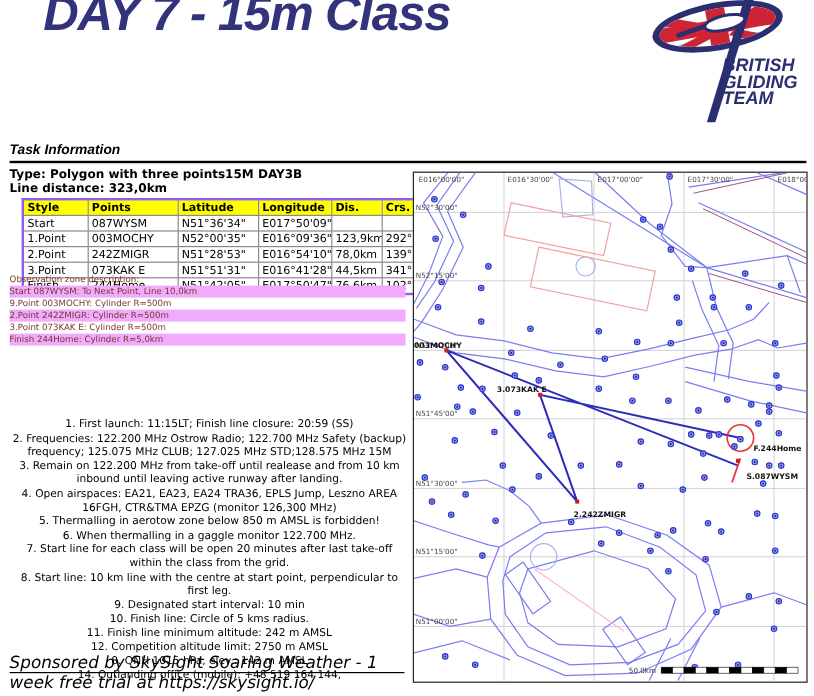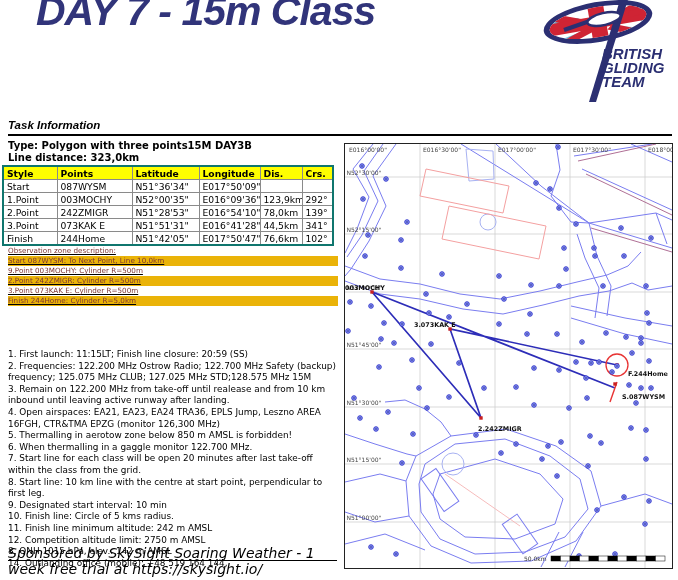--- a/index.html
+++ b/index.html
@@ -9,30 +9,30 @@
          font-style:italic;font-weight:bold;font-size:41px;letter-spacing:-1px;color:#31347a;white-space:nowrap;}
   .logo{position:absolute;left:538px;top:-2px;}
   .sect-left{position:absolute;left:8px;top:119px;font-family:"Liberation Sans",sans-serif;
              font-style:italic;font-weight:bold;font-size:11.5px;}
   .sect-right{position:absolute;right:6px;top:119px;font-family:"Liberation Sans",sans-serif;
               font-style:italic;font-size:11.5px;}
   .hdr-rule{position:absolute;left:8px;top:134px;width:664px;border-top:2px solid #000;}
   .type-row{position:absolute;left:8px;top:140px;width:330px;display:flex;justify-content:flex-start;
             font-size:10px;font-weight:bold;}
   .dist-row{position:absolute;left:8px;top:152px;font-size:10px;font-weight:bold;}
-  #task-table{position:absolute;left:2px;top:165px;width:330px;border-collapse:collapse;
-              font-size:9.2px;border:2px solid #0f766e;table-layout:fixed;}
+  #task-table{position:absolute;left:18px;top:165px;width:330px;border-collapse:collapse;
+              font-size:9.2px;border:2px solid #8b5cf6;table-layout:fixed;}
   #task-table th,#task-table td{border:1px solid #8a8a8a;padding:0 3px;height:12px;text-align:left;
               white-space:nowrap;overflow:hidden;}
   #task-table th{background:#ffff00;font-weight:bold;}
-  #obs-block{position:absolute;left:8px;top:246px;width:330px;text-decoration:underline;}
+  #obs-block{position:absolute;left:8px;top:228px;width:330px;}
   .obs-line{height:10px;line-height:10px;font-size:7.2px;color:#7c3434;white-space:nowrap;overflow:hidden;}
-  .obs-line.hl{background:#eab308;}
+  .obs-line.hl{background:#f0abfc;}
   #notes{position:absolute;left:8px;top:349px;width:333px;}
-  .note{font-size:8.9px;line-height:11.6px;color:#000;}
+  .note{font-size:8.9px;line-height:11.6px;color:#000;text-align:center;}
   .sponsor{position:absolute;left:8px;top:545px;width:333px;font-size:14px;font-style:italic;}
   .bottom-rule{position:absolute;left:8px;top:560px;width:329px;border-top:1.5px solid #000;}
   .map{position:absolute;left:344px;top:143px;width:327px;height:424px;border:1.5px solid #222;background:#fff;}
   .map svg{display:block;font-family:"DejaVu Sans",sans-serif;}
 </style>
 </head>
 <body>
 
 <div id="page">
 

